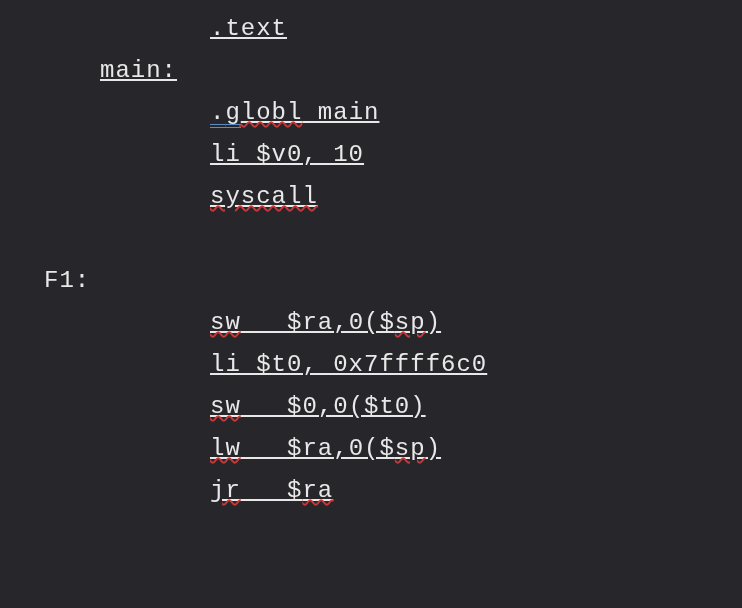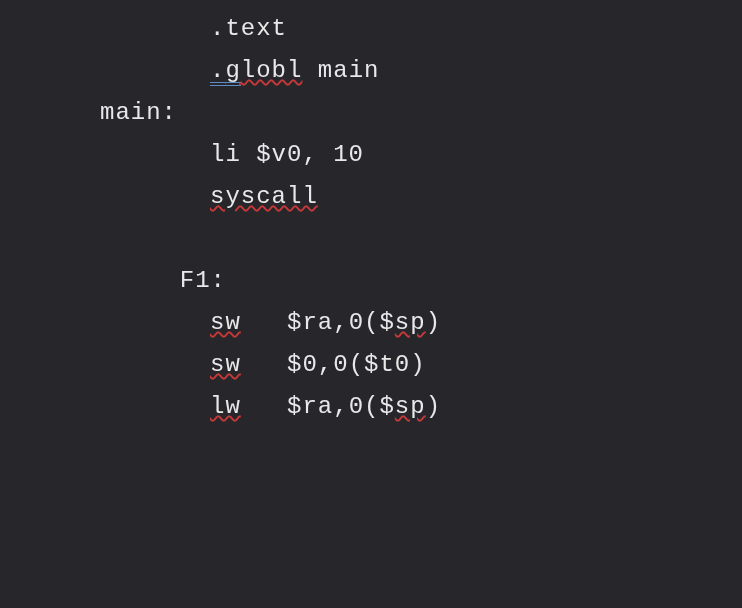--- a/index.html
+++ b/index.html
@@ -18,28 +18,28 @@
       height: 608px;
       overflow: hidden;
       letter-spacing: 1px;
     }
     .code-container {
       padding-top: 8px;
     }
     .line {
       white-space: pre;
       padding-left: 100px;
+      text-decoration: underline;
     }
     .indent1 {
       padding-left: 210px;
     }
     .label-line {
       display: flex;
-      padding-left: 116px;
-      text-align: right;
+      padding-left: 44px;
     }
     .label-part {
       width: 110px;
       flex-shrink: 0;
     }
     .squiggle {
       text-decoration: underline;
       text-decoration-style: wavy;
       text-decoration-color: #c93838;
       text-decoration-thickness: 2px;
@@ -54,37 +54,39 @@
       height: 42px;
     }
   </style>
 </head>
 <body>
 
 <div class="code-container">
 
   <div class="line indent1"><span>.text</span></div>
 
+  <div class="line"><span>main:</span></div>
+
   <div class="line indent1"><span class="double-underline">.</span><span class="double-underline squiggle">g</span><span class="squiggle">lobl</span><span> main</span></div>
-
-  <div class="line"><span>main:</span></div>
 
 
   <div class="line indent1"><span>li $v0, 10</span></div>
 
   <div class="line indent1"><span class="squiggle">syscall</span></div>
 
   <div class="blank-line"></div>
 
   <div class="label-line">
       <span class="label-part">F1:</span>
     </div>
 
   <div class="line indent1"><span class="squiggle">sw</span><span>   $ra,0($</span><span class="squiggle">sp</span><span>)</span></div>
 
+  <div class="line indent1"><span>li $t0, 0x7ffff6c0</span></div>
 
   <div class="line indent1"><span class="squiggle">sw</span><span>   $0,0($t0)</span></div>
 
   <div class="line indent1"><span class="squiggle">lw</span><span>   $ra,0($</span><span class="squiggle">sp</span><span>)</span></div>
 
 
+  <div class="line indent1"><span class="squiggle">jr</span><span>   $</span><span class="squiggle">ra</span></div>
 
 </div>
 
 </body></html>

